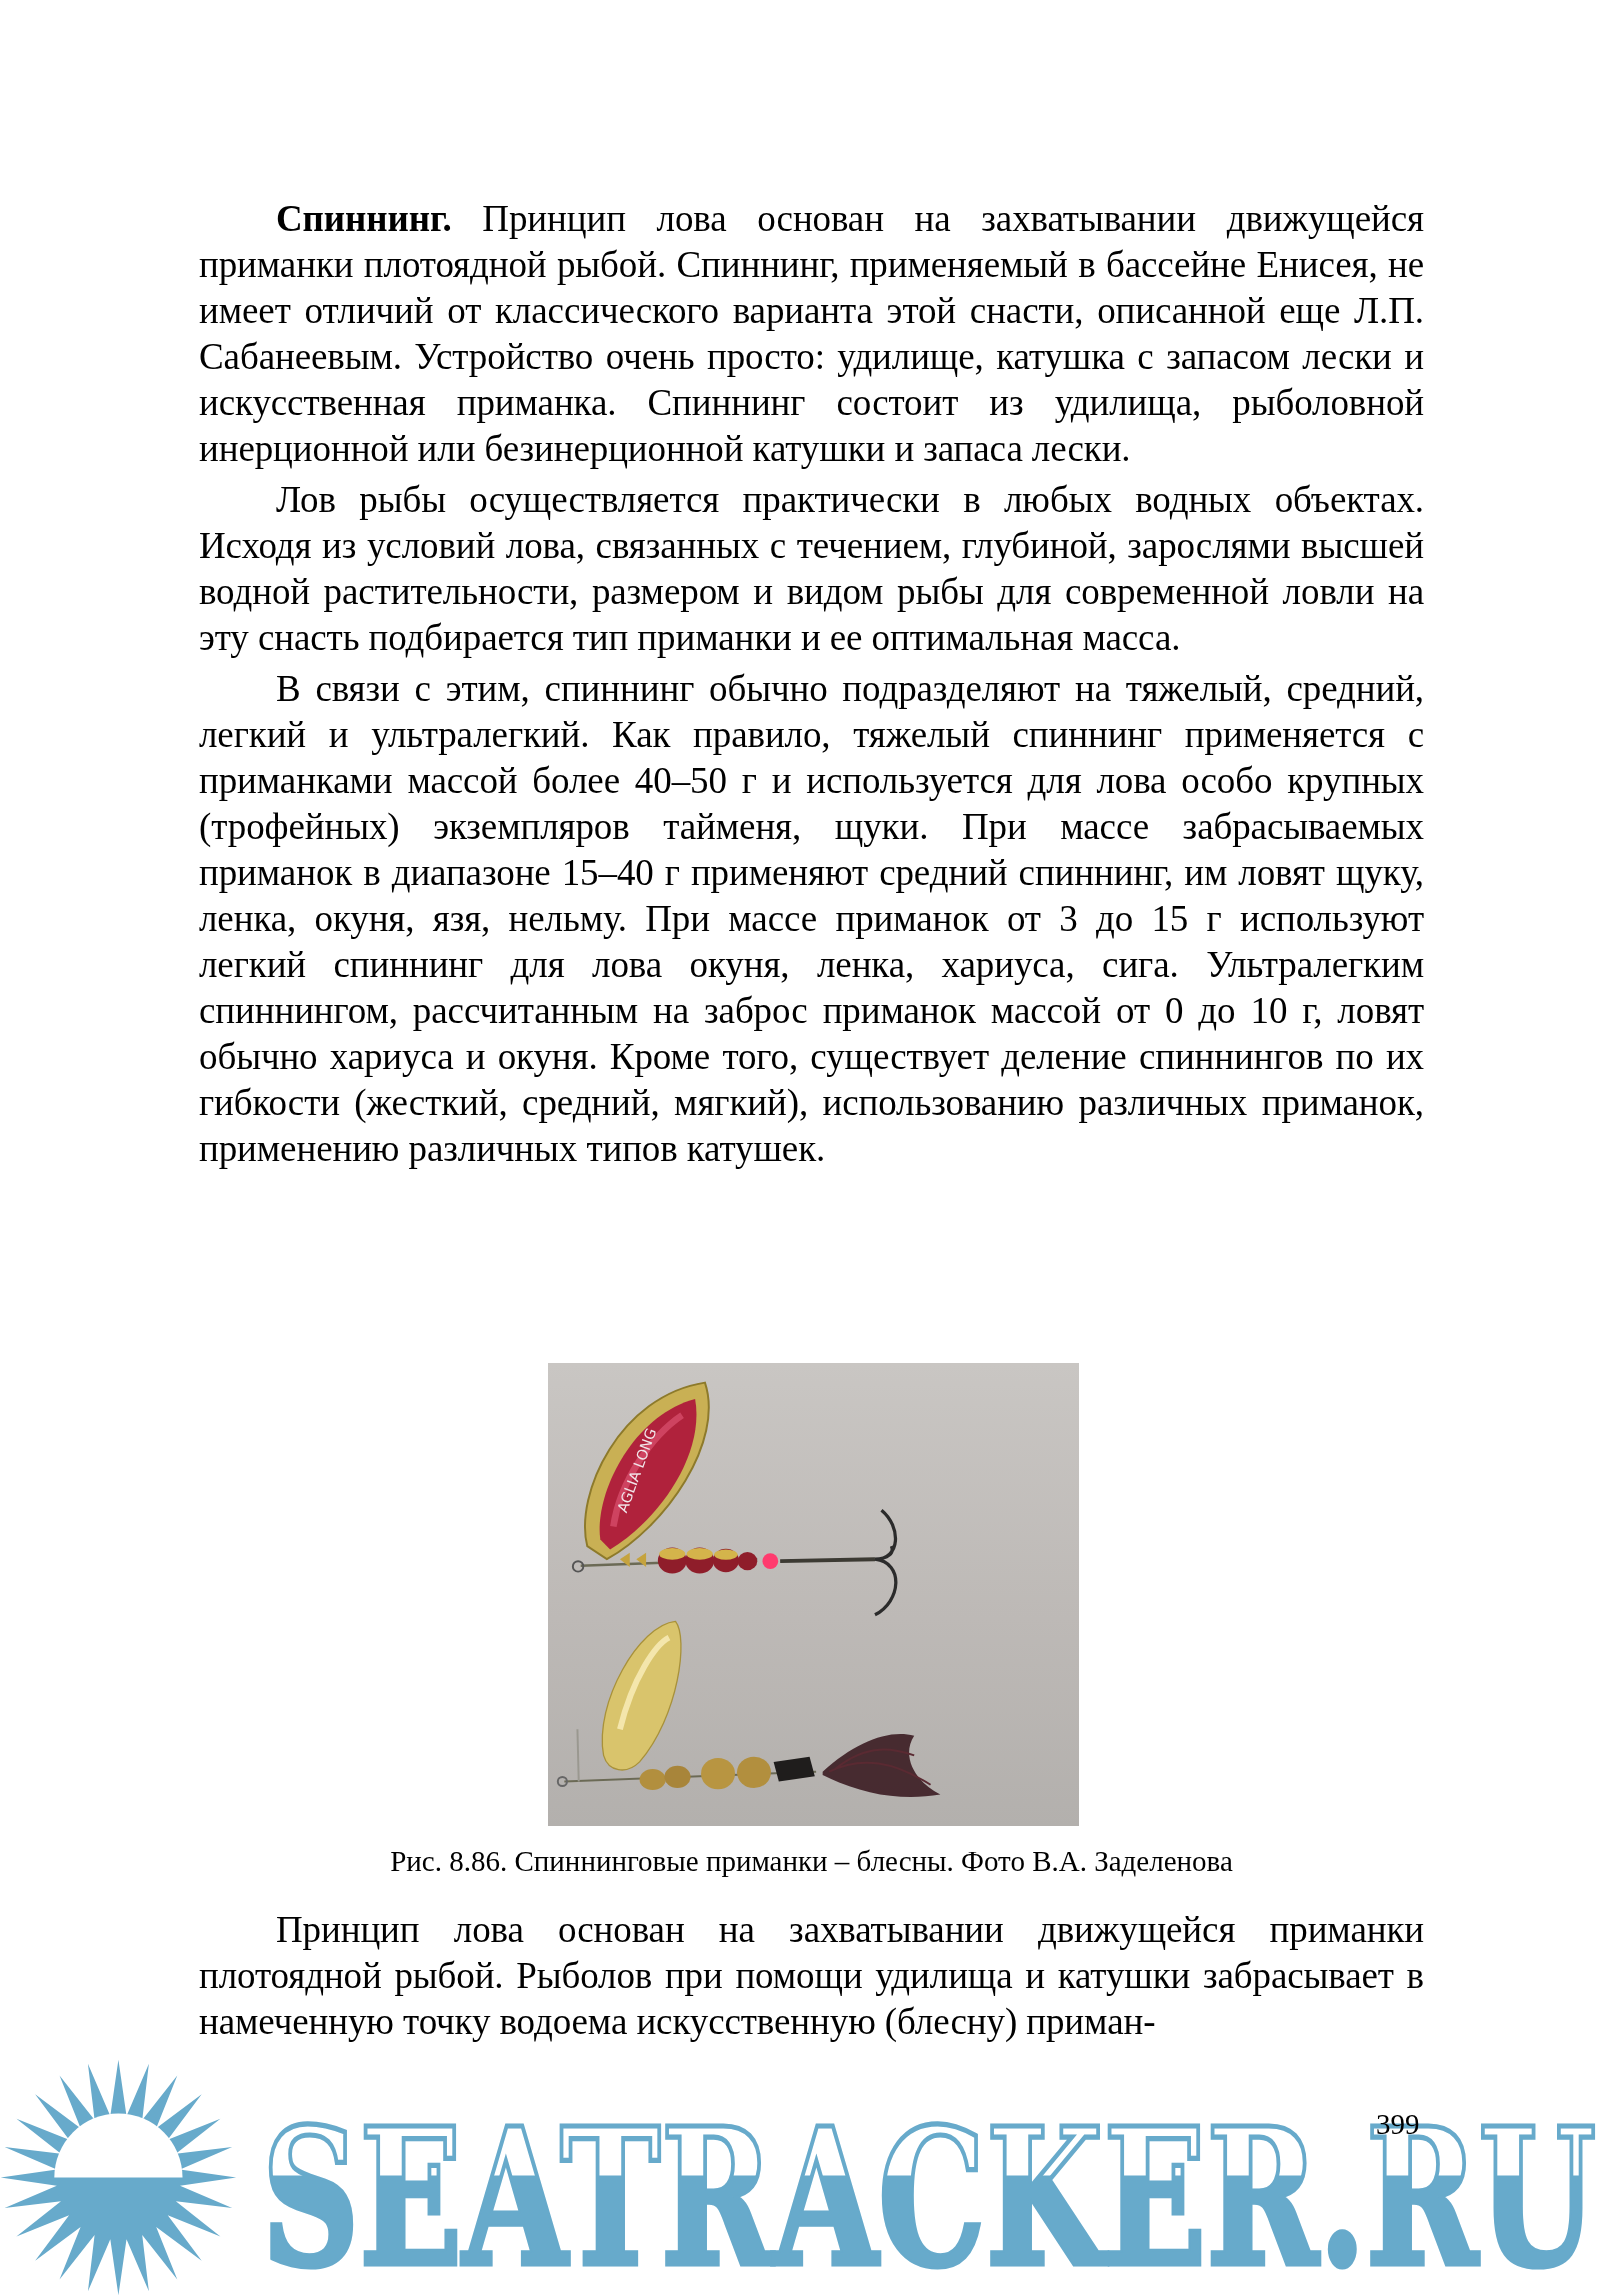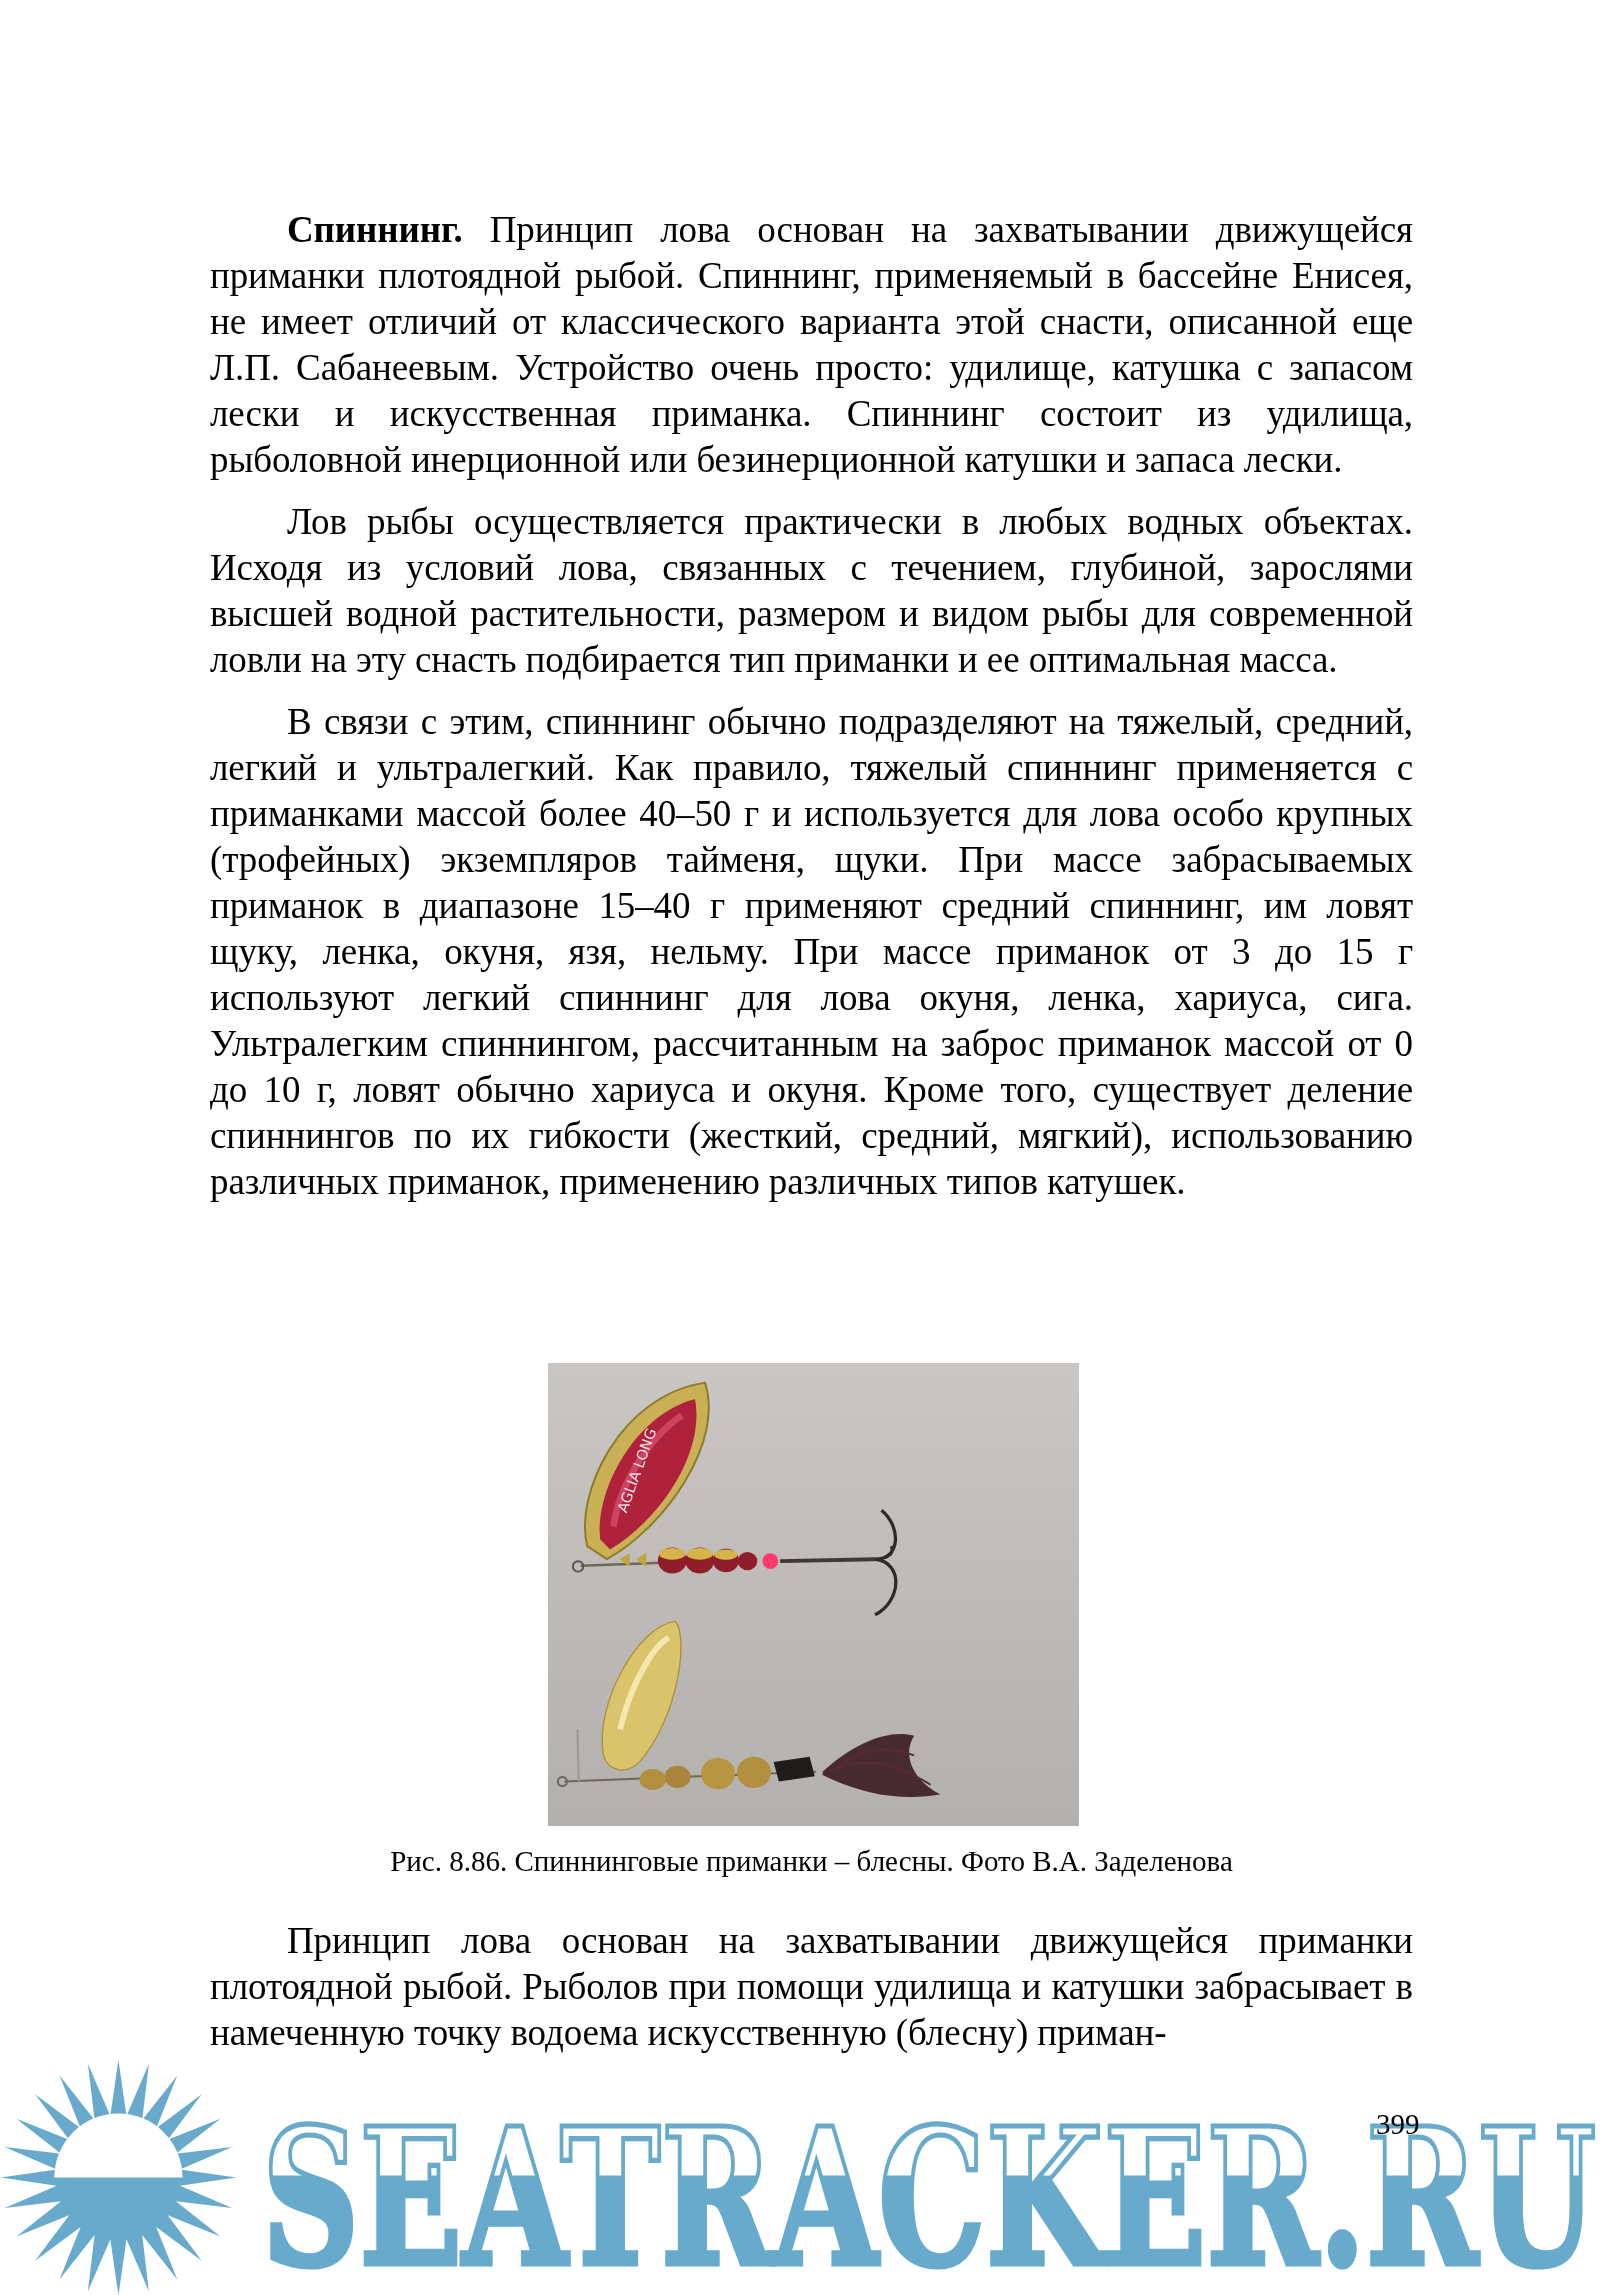--- a/index.html
+++ b/index.html
@@ -1,21 +1,21 @@
 <!DOCTYPE html>
 <html style="font-size:10.5px"><head>
 <meta charset="utf-8">
 <style>
   html, body { margin: 0; padding: 0; background: #ffffff; }
   body { width: 1623px; height: 2295px; position: relative; overflow: hidden;
          font-family: "Liberation Serif", "DejaVu Serif", serif; color: #000; }
   .page { position: absolute; left: 0; top: 0; width: 1623px; height: 2295px; }
   .body-text { position: absolute; left: 194px; width: 1235px; font-size: 37px; line-height: 46px;
                text-align: justify; letter-spacing: -0.1px; }
-  .body-text p { margin: 16px; text-indent: 77px; }
+  .body-text p { margin: 5px; text-indent: 77px; }
   .body-text p + p { margin-top: 0; }
   .bold { font-weight: bold; }
   #block1 { top: 191px; }
   #block2 { top: 1902px; }
   .figure { position: absolute; left: 548px; top: 1363px; width: 531px; height: 463px;
             background: linear-gradient(180deg, #c9c6c3 0%, #bdb9b6 55%, #b3b0ad 100%); overflow: hidden; }
   .figure svg { position: absolute; left: 0; top: 0; width: 531px; height: 463px; }
   .caption { position: absolute; left: 194px; width: 1235px; top: 1842px; text-align: center;
              font-size: 29px; line-height: 39px; }
   .page-number { position: absolute; left: 1376px; top: 2108px; font-size: 29px; line-height: 33px; z-index: 3; }

